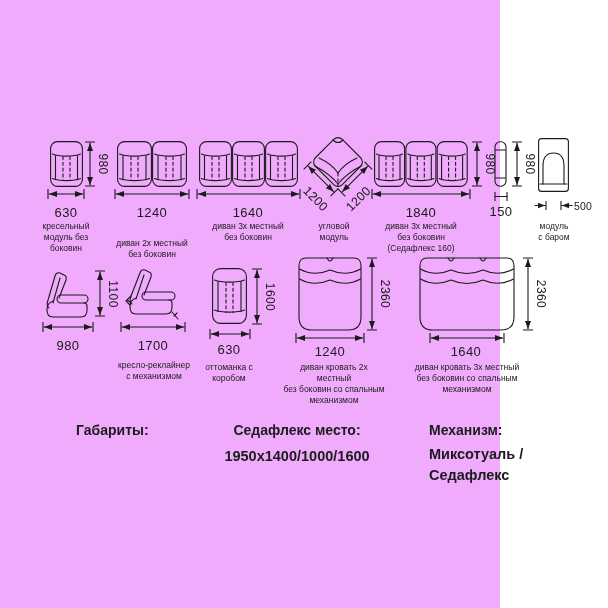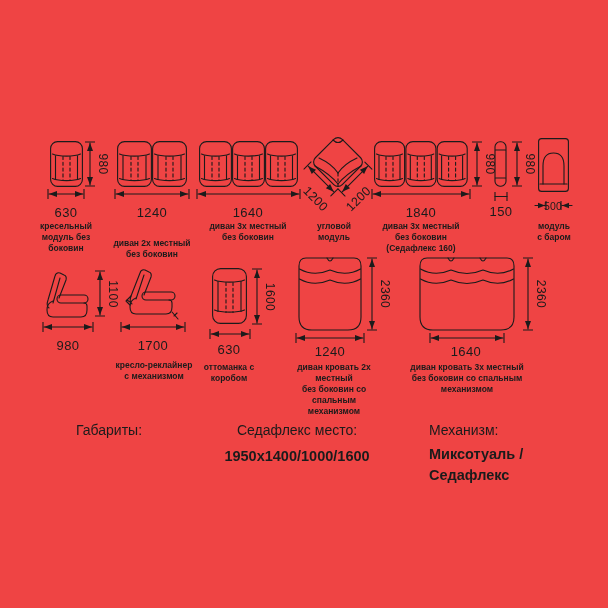--- a/index.html
+++ b/index.html
@@ -1,34 +1,34 @@
 <!DOCTYPE html>
 <html><head>
 <meta charset="utf-8">
 <style>
   html,body{margin:0;padding:0;}
   body{
     width:608px;height:608px;overflow:hidden;background:#ffffff;
     font-family:"Liberation Sans",sans-serif;color:#1b1b1b;position:relative;
   }
-  .sheet{position:absolute;left:0;top:0;width:608px;height:608px;background:#ef4444;}
+  .sheet{position:absolute;left:0;top:0;width:500px;height:608px;background:#f0abfc;}
   .abs{position:absolute;}
   svg line,svg path,svg rect{stroke:#1b1b1b;fill:none;stroke-width:1.1;stroke-linecap:round;stroke-linejoin:round;}
   svg .dash{stroke-dasharray:3 2.8;}
   svg .head{fill:#1b1b1b;stroke:none;}
   .wlabel{position:absolute;font-size:13px;font-weight:400;text-align:center;letter-spacing:.4px;color:#1b1b1b;}
-  .wlabel.small{font-size:10.5px;letter-spacing:.2px;}
-  .name{position:absolute;font-size:8.5px;font-weight:700;text-align:center;line-height:1.3;white-space:pre-line;color:#1b1b1b;}
+  .wlabel.small{font-size:10.5px;letter-spacing:.2px;margin-left:30px;}
+  .name{position:absolute;font-size:8.5px;font-weight:400;text-align:center;line-height:1.3;white-space:pre-line;color:#1b1b1b;}
   .vlabel{position:absolute;display:flex;align-items:center;justify-content:center;}
   .vlabel span{transform:rotate(90deg);font-size:12px;letter-spacing:.4px;white-space:nowrap;}
   .dlabel{position:absolute;display:flex;align-items:center;justify-content:center;}
   .dlabel span{font-size:12.5px;letter-spacing:.3px;white-space:nowrap;}
   .dlabel.l45 span{transform:rotate(45deg);}
   .dlabel.r45 span{transform:rotate(-45deg);}
-  .foot-label{position:absolute;font-size:14px;font-weight:400;}
+  .foot-label{position:absolute;font-size:14px;font-weight:700;}
   .foot-value{position:absolute;font-size:14.5px;font-weight:700;line-height:1.45;white-space:pre-line;}
   .foot-center{text-align:center;}
 </style>
 </head>
 <body>
 
 <div class="sheet">
 
   <svg width="0" height="0" style="position:absolute">
     <defs>

